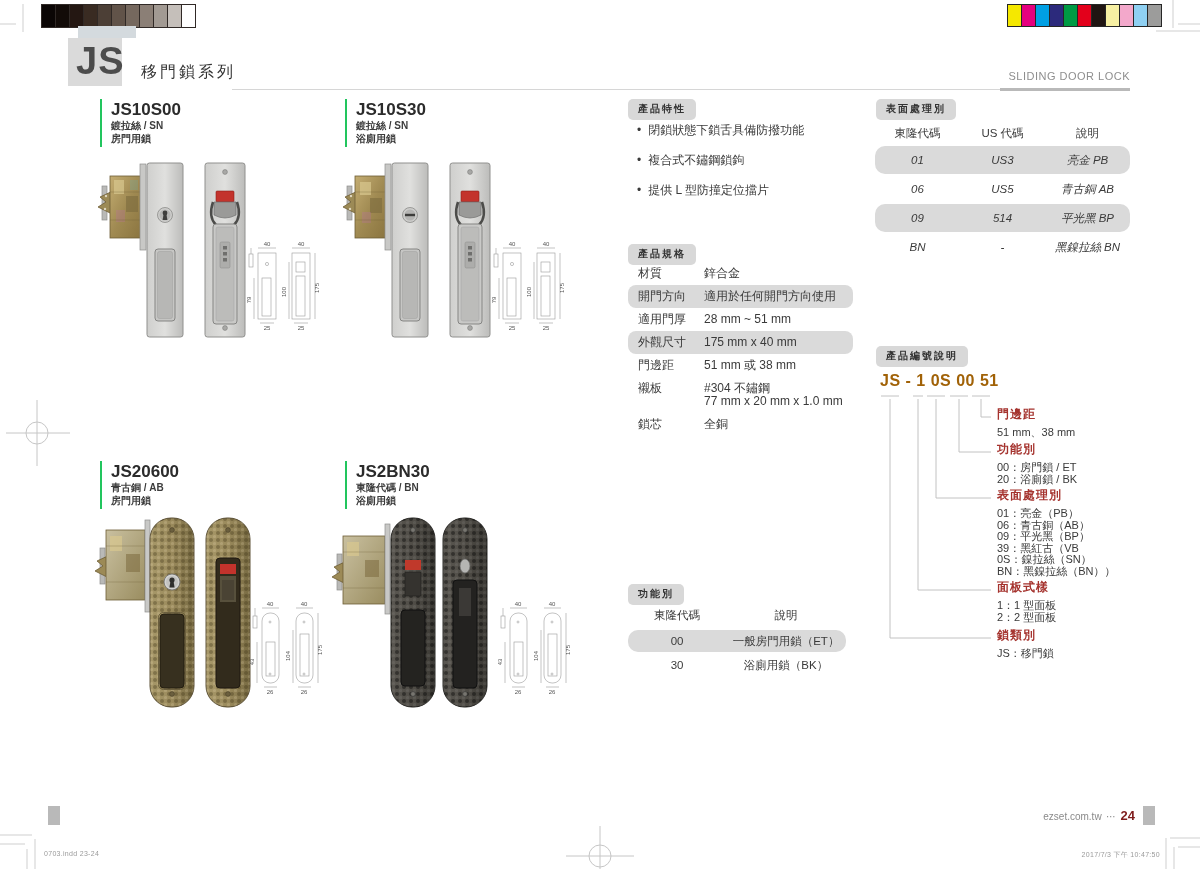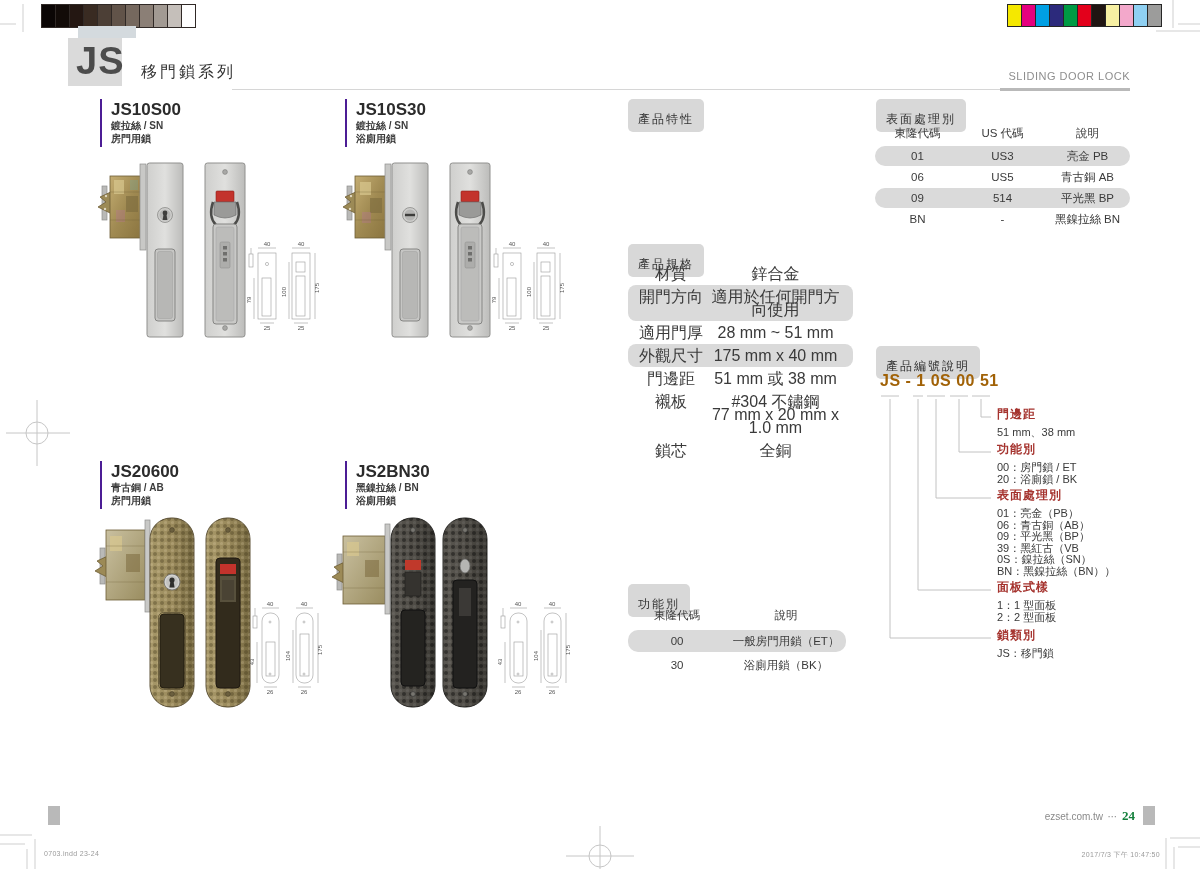--- a/index.html
+++ b/index.html
@@ -12,57 +12,57 @@
   .strip.cb .sw{width:13px;height:21px;border:1px solid #262626;}
   .patch{background:#d4dade;}
   
   .js-box{background:#dadada;}
   .js-text{font-size:38px;font-weight:bold;color:#4c4c4c;letter-spacing:1px;}
   .series-title{font-size:16px;color:#333;letter-spacing:3px;}
   .hdr-right{font-size:11px;color:#8e8e8e;letter-spacing:.5px;text-align:right;}
   .rule-thin{background:#d6d6d6;height:1px;}
   .rule-thick{background:#b9b9b9;height:3px;}
   
-  .prod-label{border-left:2px solid #4c1d95;padding:1px 0 2px 9px;}
+  .prod-label{border-left:2px solid #22c55e;padding:1px 0 2px 9px;}
   .prod-label .model{font-size:17px;font-weight:bold;color:#2b2b2b;line-height:19px;}
   .prod-label .sub{font-size:10px;font-weight:bold;color:#3c3c3c;line-height:13px;}
   
-  .chip{display:inline-block;background:#d8d8d8;border-radius:5px;padding:12px 10px 4px;
-        font-size:12px;font-weight:normal;color:#333;letter-spacing:2px;}
+  .chip{display:inline-block;background:#d8d8d8;border-radius:5px;padding:3px 10px 4px;
+        font-size:10px;font-weight:bold;color:#333;letter-spacing:2px;}
   
   .bullets{list-style:none;margin:0;padding:0;}
   .bullets li{font-size:12px;line-height:13px;margin-bottom:17px;color:#3a3a3a;}
   .bullets li:before{content:"\2022";margin-right:7px;color:#3a3a3a;}
   
-  .spec-table{width:225px;font-size:16px;text-align:center;}
+  .spec-table{width:225px;font-size:12px;}
   .spec-row{display:flex;padding:5px 6px 5px 10px;line-height:13px;}
   .spec-row.gray{background:#dadada;border-radius:8px;}
   .spec-label{width:66px;flex:none;}
   .spec-val{flex:1;}
   .spec-val .ln{display:block;}
   
   .fn-head,.fn-row{display:flex;width:218px;font-size:11.5px;align-items:center;}
   .fn-head span,.fn-row span{text-align:center;}
   .fn-head .c1,.fn-row .c1{width:45%;}
   .fn-head .c2,.fn-row .c2{width:55%;}
   .fn-row{height:22px;}
   .fn-row.gray{background:#dadada;border-radius:10px;}
   .sf-head,.sf-row{display:flex;width:255px;font-size:11.5px;align-items:center;}
   .sf-head span,.sf-row span{width:33.33%;text-align:center;}
-  .sf-row{height:20px;margin-bottom:1px;}
+  .sf-row{height:28px;margin-bottom:1px;font-style:italic;}
   .sf-row.gray{background:#dadada;border-radius:10px;}
   
   .code{font-size:16px;font-weight:bold;color:#a16207;letter-spacing:.5px;}
   .branch{position:absolute;left:997px;}
   .branch h4{margin:0 0 4px;font-size:12px;font-weight:bold;color:#a5332e;letter-spacing:1px;}
   .branch .bl{font-size:11px;line-height:11.6px;color:#3a3a3a;}
   
   .pgmark{background:#b9b9b9;}
   .site{font-size:10px;color:#8a8a8a;}
-  .pgnum{font-size:13px;font-weight:bold;color:#15803d;font-family:Liberation Serif, serif;}
+  .pgnum{font-size:13px;font-weight:bold;color:#7f1d1d;}
   .micro{font-size:7px;color:#9a9a9a;letter-spacing:.3px;}
   svg{display:block;}
   .dimtxt{font-size:6px;fill:#555;}
 </style>
 </head>
 <body>
 
 <div class="page">
 
   <svg class="abs" style="left:0;top:0" width="1200" height="869">
@@ -155,21 +155,21 @@
     <div class="sub">鍍拉絲 / SN</div>
     <div class="sub">浴廁用鎖</div>
   </div>
   <div class="abs prod-label" style="left:100px;top:461px">
     <div class="model">JS20600</div>
     <div class="sub">青古銅 / AB</div>
     <div class="sub">房門用鎖</div>
   </div>
   <div class="abs prod-label" style="left:345px;top:461px">
     <div class="model">JS2BN30</div>
-    <div class="sub">黑鎳拉絲 / BN</div>
+    <div class="sub">東隆代碼 / BN</div>
     <div class="sub">浴廁用鎖</div>
   </div>
 
   <svg class="abs" style="left:90px;top:150px" width="240" height="200" viewBox="0 0 240 200">
     <defs>
       <linearGradient id="satA" x1="0" y1="0" x2="1" y2="0">
         <stop offset="0" stop-color="#cfcfcd"></stop>
           <stop offset=".5" stop-color="#e0e0de"></stop>
           <stop offset="1" stop-color="#bcbcba"></stop>
       </linearGradient>
@@ -474,20 +474,25 @@
         <text class="dimtxt" x="245" y="140" text-anchor="middle" transform="rotate(-90 245 140)">175</text>
         <text class="dimtxt" x="177" y="152" text-anchor="middle" transform="rotate(-90 177 152)">43</text>
         <text class="dimtxt" x="213" y="146" text-anchor="middle" transform="rotate(-90 213 146)">104</text>
         <text class="dimtxt" x="193" y="184" text-anchor="middle">26</text>
         <text class="dimtxt" x="227" y="184" text-anchor="middle">26</text>
       </g>
     </g>
   </svg>
 
   <div class="abs chip" style="left:628px;top:99px">產品特性</div>
+  <ul class="abs bullets" style="left:637px;top:124px;width:230px">
+    <li>閉鎖狀態下鎖舌具備防撥功能</li>
+    <li>複合式不鏽鋼鎖鉤</li>
+    <li>提供 L 型防撞定位擋片</li>
+  </ul>
 
   <div class="abs chip" style="left:628px;top:244px">產品規格</div>
   <div class="abs spec-table" style="left:628px;top:262px">
     <div class="spec-row">
       <span class="spec-label">材質</span>
       <span class="spec-val">
           <span class="ln">鋅合金</span>
         </span>
     </div>
     <div class="spec-row gray">

